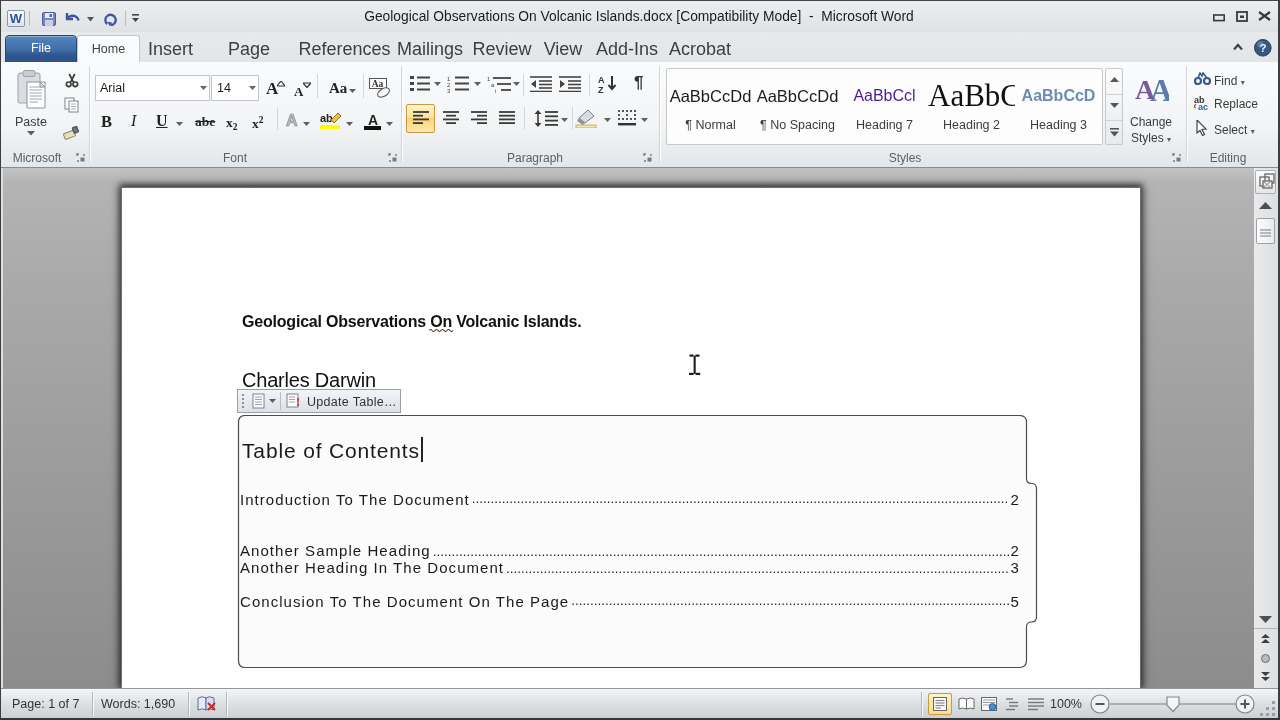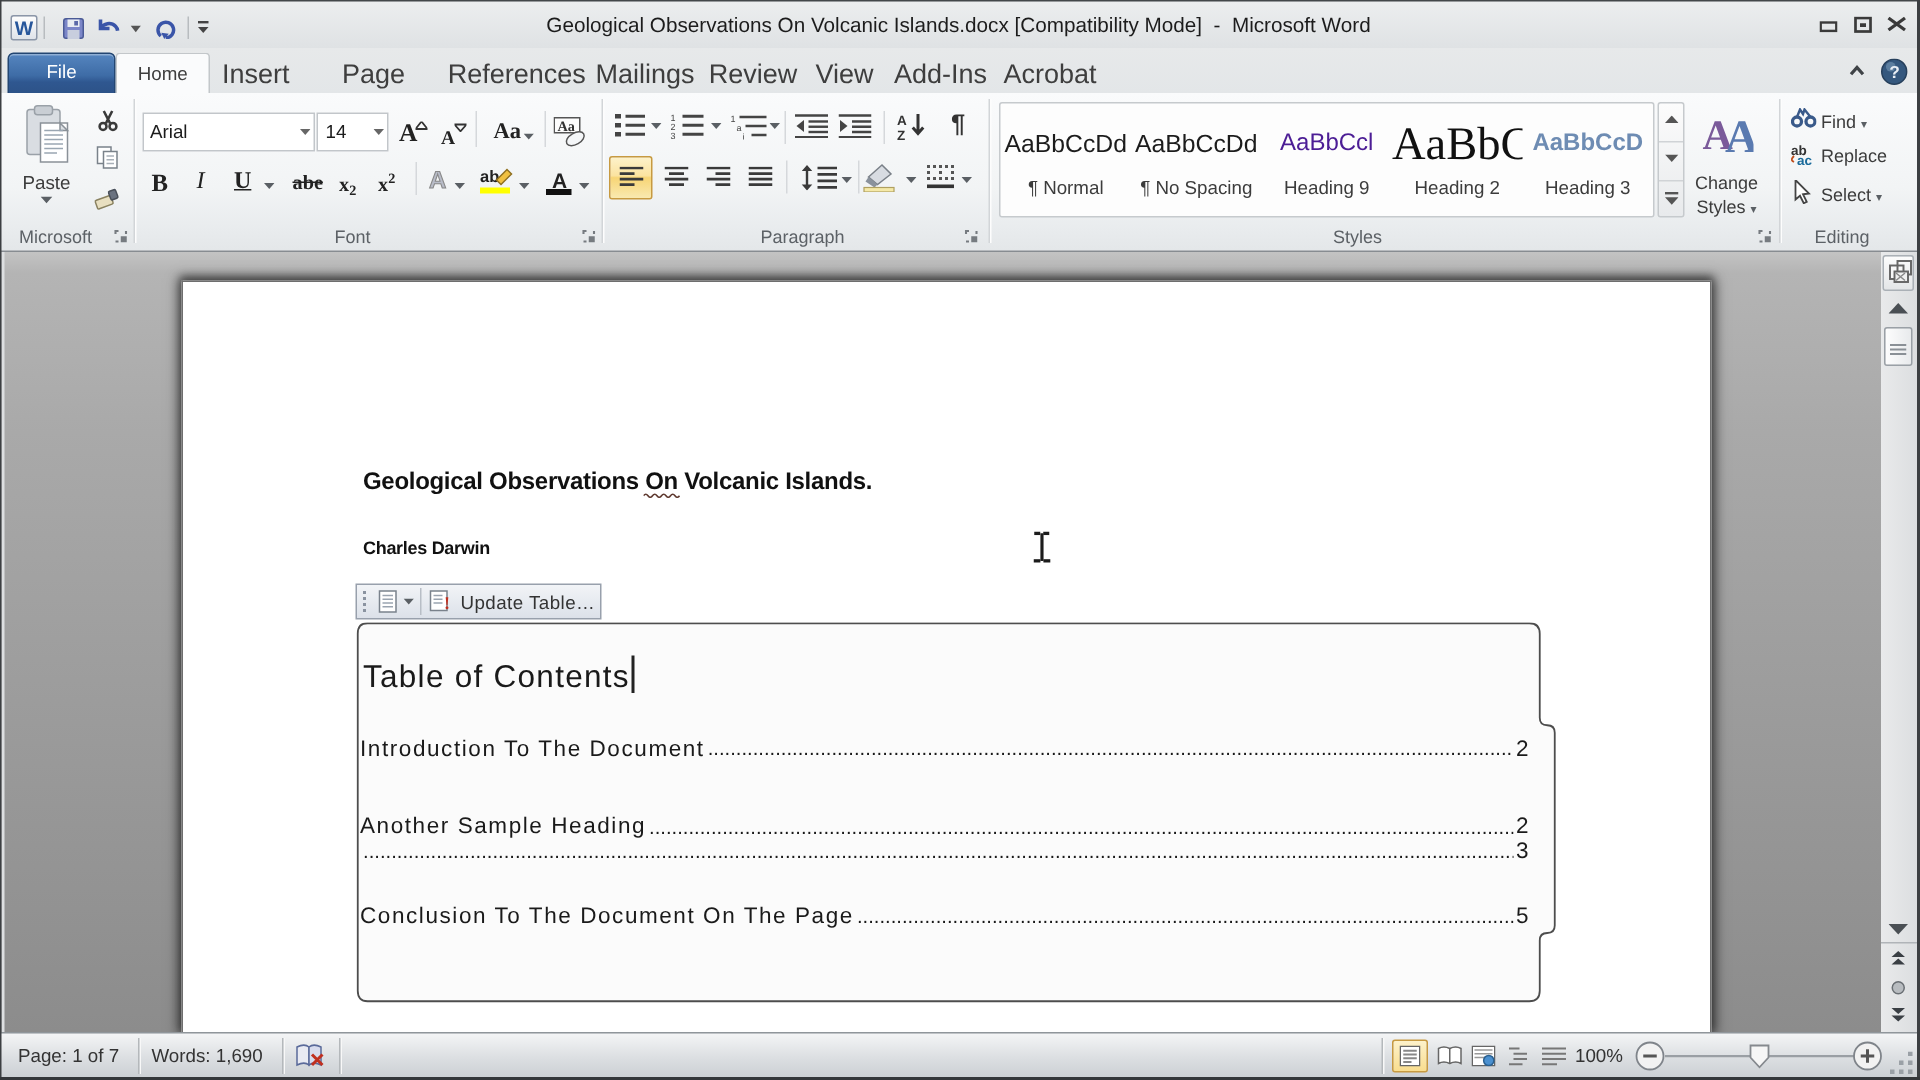--- a/index.html
+++ b/index.html
@@ -399,21 +399,21 @@
     <div class="styleitem" style="left:0px">
         <div class="stylesample" style="font-size:16.5px;color:#1c1c1c">AaBbCcDd</div>
         <div class="stylelabel">¶ Normal</div>
       </div>
     <div class="styleitem" style="left:87px">
         <div class="stylesample" style="font-size:16.5px;color:#1c1c1c">AaBbCcDd</div>
         <div class="stylelabel">¶ No Spacing</div>
       </div>
     <div class="styleitem" style="left:174px">
         <div class="stylesample" style="font-size:16px;color:#4c1d95">AaBbCcl</div>
-        <div class="stylelabel">Heading 9</div>
+        <div class="stylelabel">Heading 7</div>
       </div>
     <div class="styleitem" style="left:261px">
         <div class="stylesample" style="font-size:31px;color:#111;font-family:'Liberation Serif',serif;text-align:left">AaBbC</div>
         <div class="stylelabel">Heading 2</div>
       </div>
     <div class="styleitem" style="left:348px">
         <div class="stylesample" style="font-size:16px;font-weight:bold;color:#6e8cb3">AaBbCcD</div>
         <div class="stylelabel">Heading 3</div>
       </div>
   </div>
@@ -460,21 +460,21 @@
   <div class="abs rtxt" style="left:1214px;top:61px">Select <span style="font-size:8px;color:#5a5f64">▾</span></div>
 </div>
 
 <div id="docarea">
   <div id="page"></div>
 
   <div class="abs" style="left:242px;top:145px;font-size:16px;font-weight:bold;color:#111;letter-spacing:-0.2px">Geological Observations On Volcanic Islands.</div>
   <svg class="abs" style="left:429px;top:160px" width="25" height="4">
       <path d="M0 2.5 Q1.5 0.5 3 2.5 T6 2.5 T9 2.5 T12 2.5 T15 2.5 T18 2.5 T21 2.5 T24 2.5" fill="none" stroke="#5f3a30" stroke-width="1.1"></path>
     </svg>
-  <div class="abs" style="left:242px;top:190px;font-size:12px;font-weight:bold;color:#111;letter-spacing:-0.2px">Charles Darwin</div>
+  <div class="abs" style="left:242px;top:201px;font-size:20px;font-weight:normal;color:#111;letter-spacing:-0.2px">Charles Darwin</div>
 
   <div class="abs" style="left:237px;top:221px;width:164px;height:24px;background:linear-gradient(#f2f4f7,#dce1e9);border:1px solid #98a0ac">
     <svg style="position:absolute;left:4px;top:4px" width="3" height="14">
         <g fill="#8a93a0">
           <rect y="0" width="2" height="2"></rect>
           <rect y="4" width="2" height="2"></rect>
           <rect y="8" width="2" height="2"></rect>
           <rect y="12" width="2" height="2"></rect>
         </g>
       </svg>
@@ -513,24 +513,25 @@
         <span>Introduction To The Document</span>
         <span style="flex:1;overflow:hidden;letter-spacing:0;font-size:13.5px;margin:0 2px;color:#1a1a1a;position:relative;top:0px">............................................................................................................................................................................................................................</span>
         <span>2</span>
       </div>
       <div style="display:flex;align-items:flex-end;height:34px;white-space:nowrap;overflow:hidden">
         <span>Another Sample Heading</span>
         <span style="flex:1;overflow:hidden;letter-spacing:0;font-size:13.5px;margin:0 2px;color:#1a1a1a;position:relative;top:0px">............................................................................................................................................................................................................................</span>
         <span>2</span>
       </div>
       <div style="display:flex;align-items:baseline;height:34px;white-space:nowrap;overflow:hidden">
+        <span>Another Heading In The Document</span>
         <span style="flex:1;overflow:hidden;letter-spacing:0;font-size:13.5px;margin:0 2px;color:#1a1a1a;position:relative;top:0px">............................................................................................................................................................................................................................</span>
         <span>3</span>
       </div>
-      <div style="display:flex;align-items:center;height:34px;white-space:nowrap;overflow:hidden">
+      <div style="display:flex;align-items:flex-start;height:34px;white-space:nowrap;overflow:hidden">
         <span>Conclusion To The Document On The Page</span>
         <span style="flex:1;overflow:hidden;letter-spacing:0;font-size:13.5px;margin:0 2px;color:#1a1a1a;position:relative;top:0px">............................................................................................................................................................................................................................</span>
         <span>5</span>
       </div>
     </div>
 </div>
 
 <svg class="abs" style="left:689px;top:353px" width="12" height="24">
     <rect x="0.5" y="1.5" width="4" height="2.2" fill="#1c1c1c"></rect>
     <rect x="6.5" y="1.5" width="4" height="2.2" fill="#1c1c1c"></rect>

